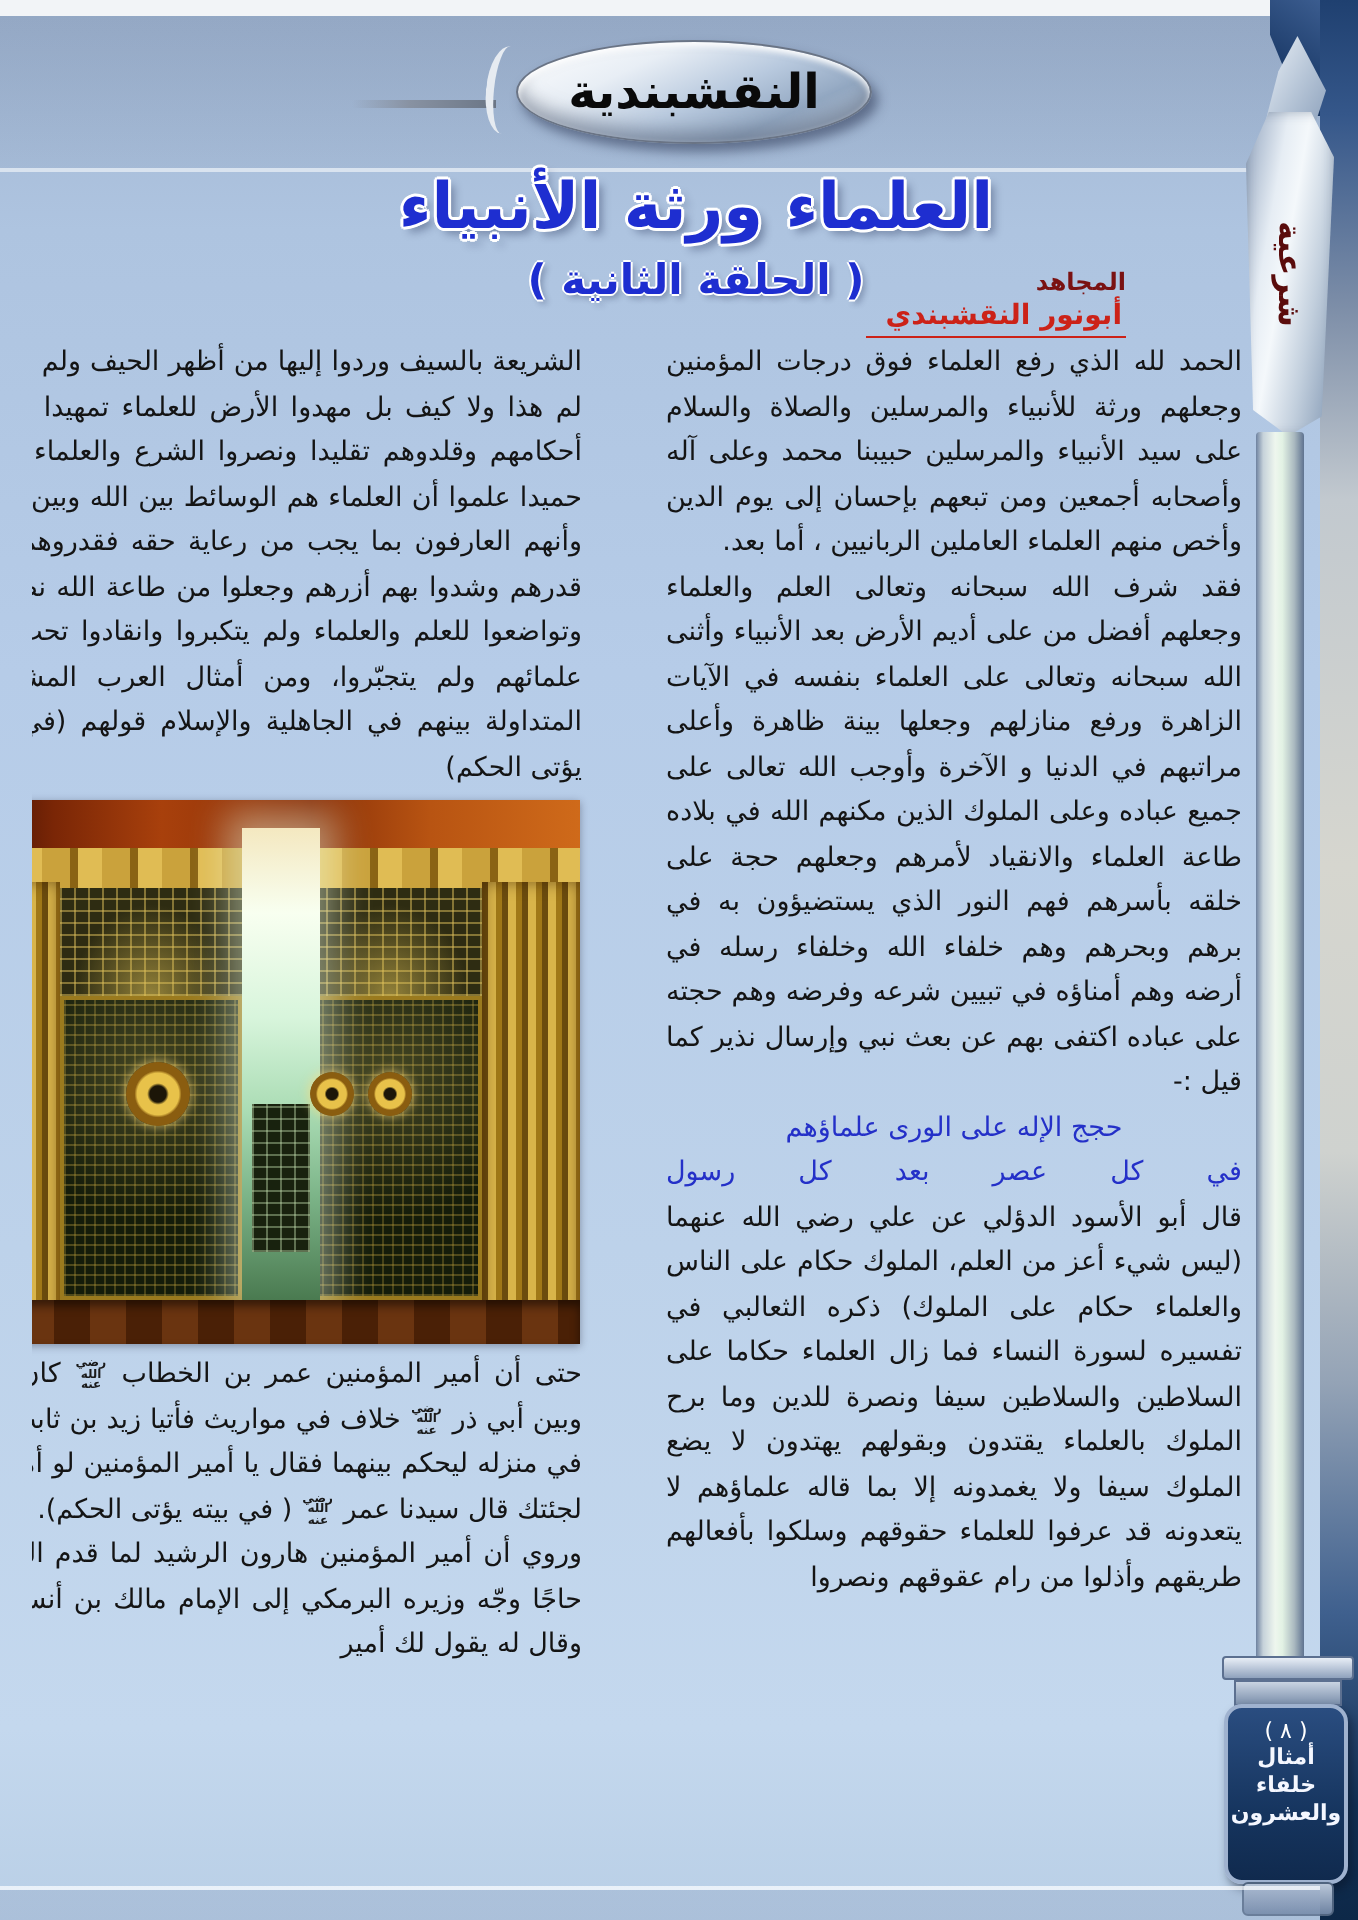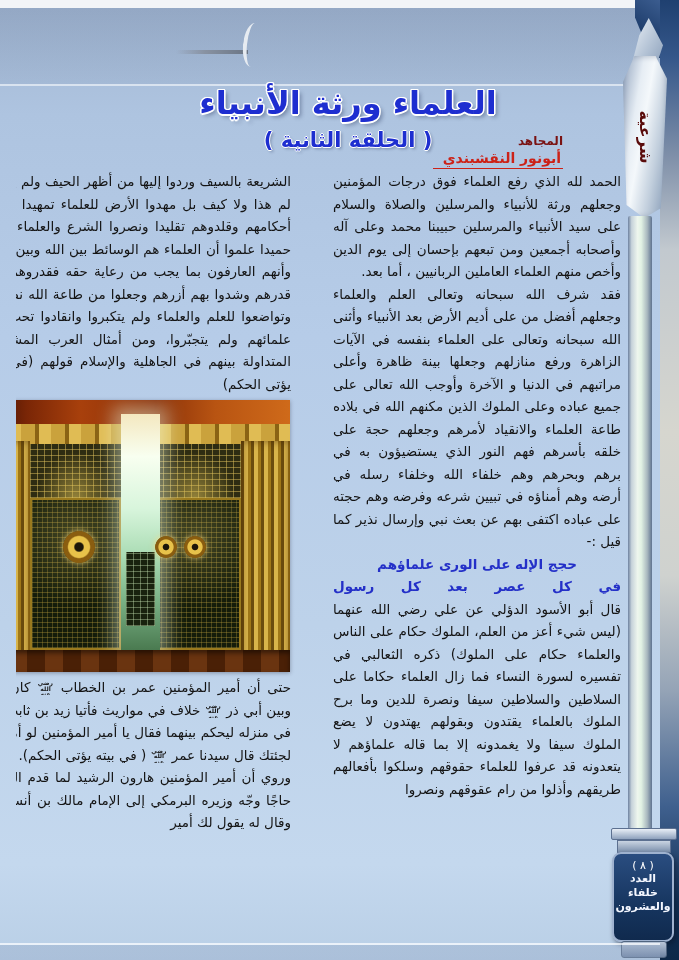--- a/index.html
+++ b/index.html
@@ -64,21 +64,21 @@
   .byline-role{font-size:12px;font-weight:bold;color:#7a1212;line-height:15px;}
   .byline-author{font-size:14px;font-weight:bold;color:#cc2218;line-height:18px;
     border-bottom:1px solid #cc2218;padding:0 2px 1px 10px;}
   
   .article{position:absolute;top:170px;right:58px;left:16px;bottom:4px;overflow:hidden;
     display:flex;gap:10px;direction:rtl;}
   .col{font-size:13.5px;line-height:22.5px;color:#141414;text-align:justify;margin-left:32px;}
   .col-r{width:288px;flex:none;}
   .col-l{width:307px;flex:none;}
   .col p{margin:0;}
-  .verse{color:#2430c8;font-weight:bold;}
+  .verse{color:#2430c8;font-weight:normal;}
   .verse1{text-align:center;}
   .verse2{text-align:justify;text-align-last:justify;}
   .hon{display:inline-block;width:15px;height:15px;overflow:hidden;font-size:6px;line-height:5.5px;
     text-align:center;vertical-align:-3px;color:#1a1a1a;font-weight:bold;margin:0 1px;}
   
   .door-photo{position:relative;width:299px;height:272px;margin:5px 1px 4px 0;overflow:hidden;
     background:#8a5c14;box-shadow:0 1px 4px rgba(40,40,60,.4);}
   .dp-top{position:absolute;top:0;left:0;right:0;height:10%;
     background:linear-gradient(90deg,#401004 0%,#7a2606 12%,#a8400c 30%,#8a3008 55%,#b85412 75%,#cf6a1a 100%);}
   .dp-band2{position:absolute;top:9%;left:0;right:0;height:8%;
@@ -130,29 +130,30 @@
   <div class="sword">
     <div class="sw-tip"></div>
     <div class="sw-upper">
       <span class="sw-label">شرعية</span>
     </div>
     <div class="sw-blade"></div>
     <div class="sw-guard-a"></div>
     <div class="sw-guard-b"></div>
     <div class="sw-grip">
       <div class="grip-num">( ٨ )</div>
-      <div class="grip-line">العدد</div>
+      <div class="grip-line">أمثال</div>
       <div class="grip-line">خلفاء</div>
       <div class="grip-line">والعشرون</div>
     </div>
     <div class="sw-pommel"></div>
   </div>
 
   <div class="masthead-dash"></div>
   <div class="masthead-paren"></div>
+  <div class="masthead">النقشبندية</div>
 
   <div class="main-title">العلماء ورثة الأنبياء</div>
   <div class="subtitle">( الحلقة الثانية )</div>
 
   <div class="byline">
     <div class="byline-role">المجاهد</div>
     <div class="byline-author">أبونور النقشبندي</div>
   </div>
 
   <div class="article">

